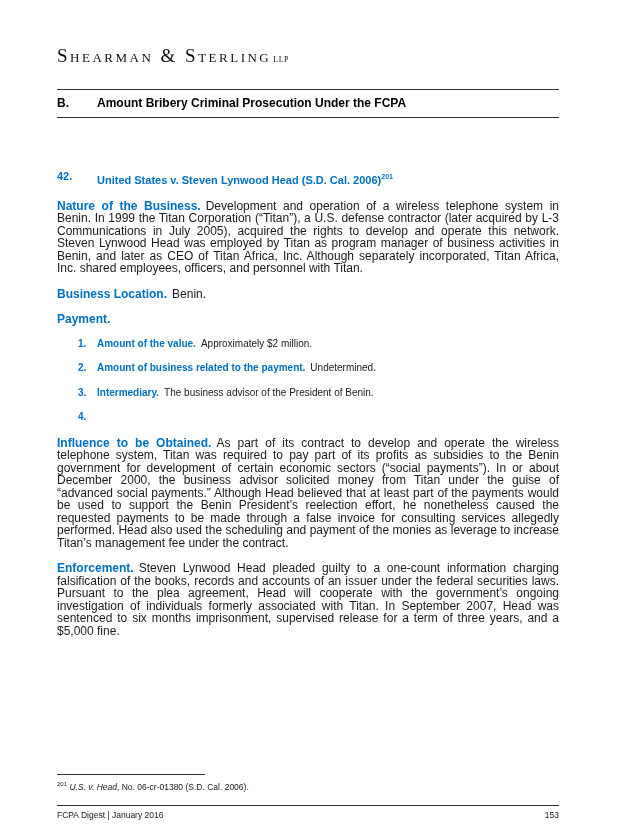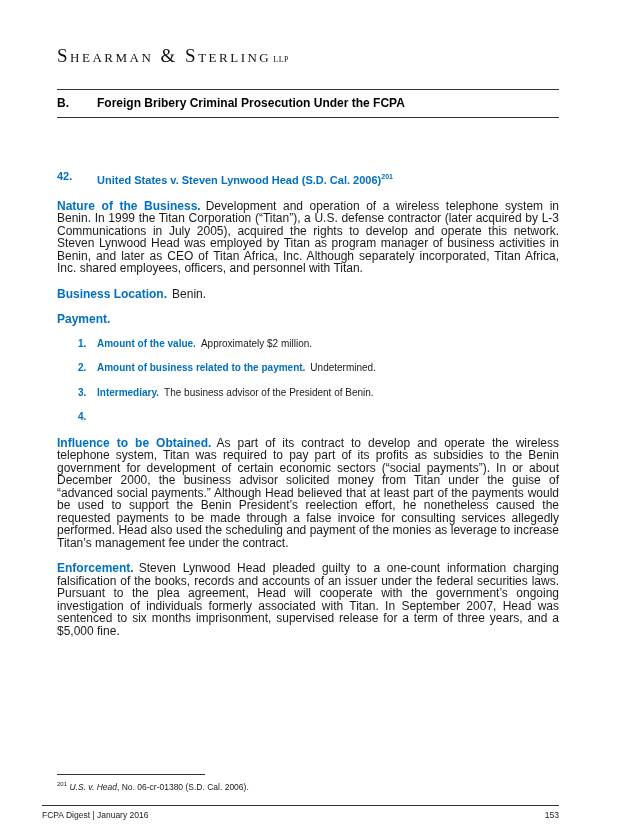--- a/index.html
+++ b/index.html
@@ -90,21 +90,21 @@
     bottom: 36px;
     font-size: 8.5px;
     color: var(--ink);
   }
   .footnote-rule { width: 148px; border-top: 1px solid var(--rule); margin-bottom: 6px; }
   .footnote sup { font-size: 6px; vertical-align: super; }
   .footnote em { font-style: italic; }
 
   .footer {
     position: absolute;
-    left: 42px; right: 57px;
+    left: 57px; right: 57px;
     bottom: 8px;
   }
   .footer-rule { border-top: 1px solid var(--rule); margin-bottom: 4px; }
   .footer-row {
     display: flex;
     justify-content: space-between;
     font-size: 8.5px;
     color: var(--ink);
   }
 </style>
@@ -114,21 +114,21 @@
 <div class="page">
 
   <div class="logo m">
     <span class="logo-name">Shearman &amp; Sterling</span><span class="llp">LLP</span>
   </div>
 
   <div class="rule rule-top m"></div>
 
   <div class="section-heading m">
     <span class="hang">B.</span>
-    <span>Foreign Bribery Criminal Prosecution Under the FCPA</span>
+    <span>Amount Bribery Criminal Prosecution Under the FCPA</span>
   </div>
 
   <div class="rule rule-bottom m"></div>
 
   <div class="case-heading m">
     <span class="hang">42.</span>
     <span><span>United States v. Steven Lynwood Head (S.D. Cal. 2006)</span><sup>201</sup></span>
   </div>
 
   <p class="para m">

